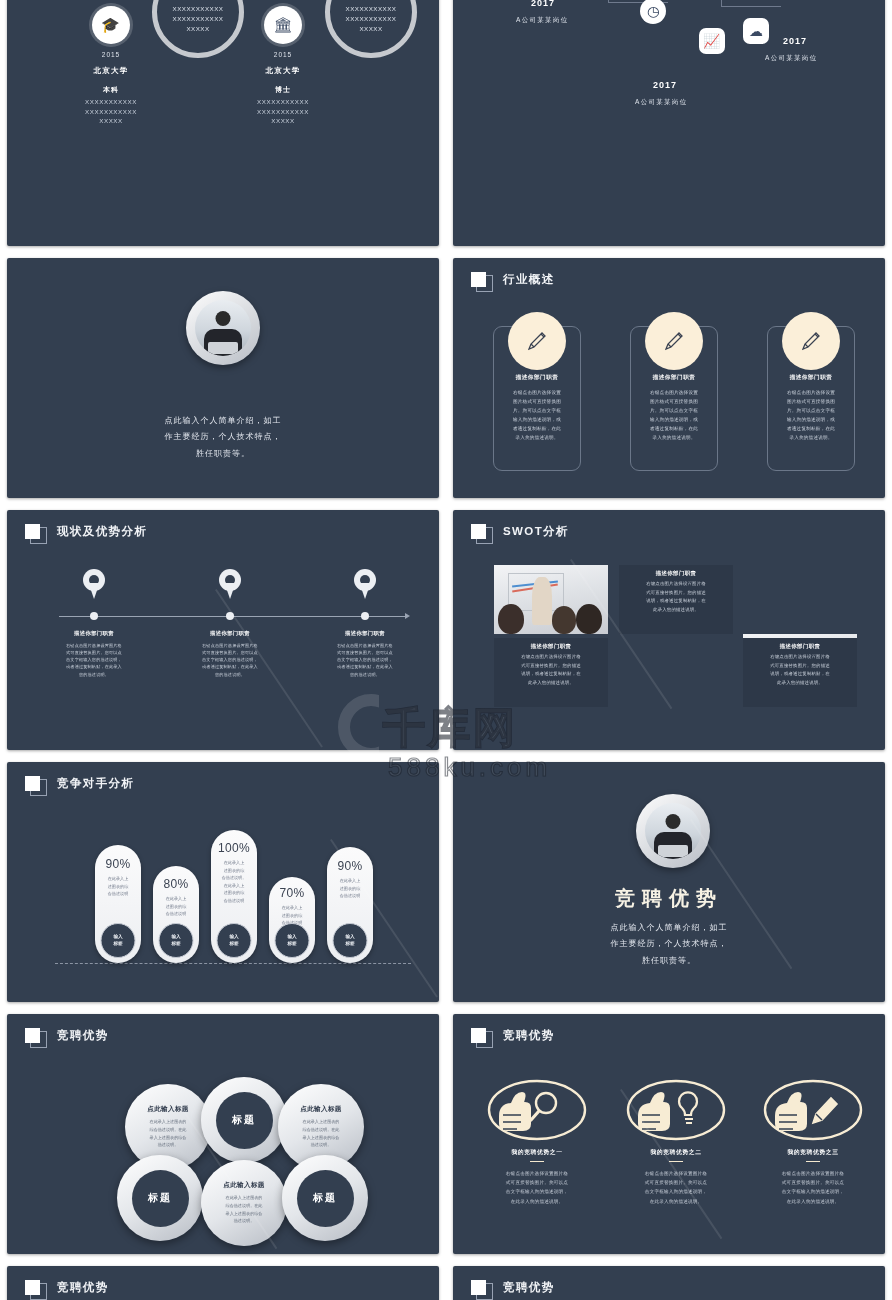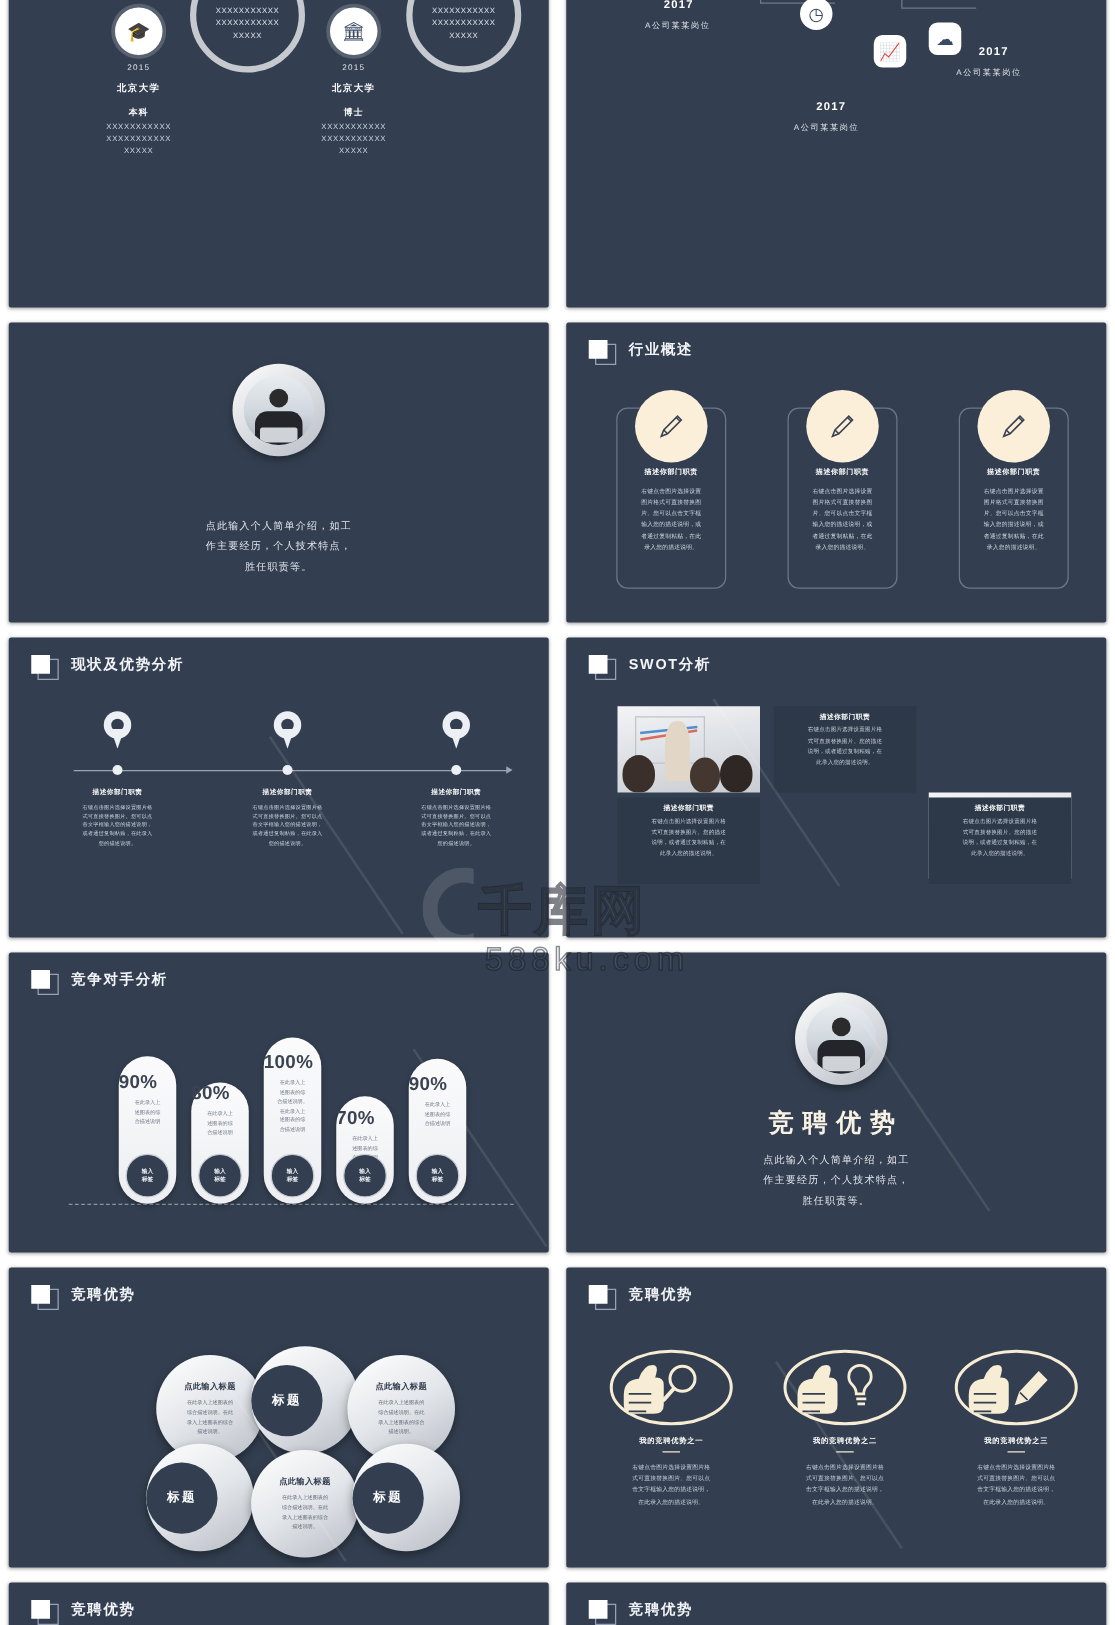--- a/index.html
+++ b/index.html
@@ -107,34 +107,34 @@
   .swot-txt  { background:#2d3848; padding:5px 6px 0; }
   .swot-txt .h { text-align:center; color:#fff; font-size:5.4px; font-weight:bold; margin-bottom:3px; letter-spacing:.4px;}
   .swot-txt .p { text-align:center; color:#ccd3dd; font-size:4.4px; line-height:1.95; letter-spacing:.2px;}
   .photo { position:relative; background:linear-gradient(170deg,#f3f4f6 0%,#dfe2e6 45%,#c9ccd2 100%); }
   .photo .pp { position:absolute; border-radius:50% 50% 45% 45%; }
 
   
   .bar { position:absolute; width:46px; border-radius:23px;
          background:linear-gradient(180deg,#fbfbfc 0%,#eceef1 100%);
          box-shadow:0 2px 5px rgba(0,0,0,.3); }
-  .bar .pct { color:#3b4352; font-size:15px; font-weight:bold; letter-spacing:.3px; }
+  .bar .pct { text-align:center; color:#3b4352; font-size:12px; font-weight:normal; letter-spacing:.3px; }
   .bar .dsc { text-align:center; color:#6d7687; font-size:4.1px; line-height:1.85; padding:0 7px; margin-top:4px;}
   .bar .knob{ position:absolute; bottom:5px; left:50%; transform:translateX(-50%);
               width:35px;height:35px;border-radius:50%;background:#333f50;
               border:1.5px solid #c6cbd4;
               display:flex;flex-direction:column;align-items:center;justify-content:center;
               color:#eef1f5;font-size:4.6px;line-height:1.5;font-weight:bold;}
   .baseline { position:absolute; border-top:1px dashed #8b94a3; }
 
   
   .ring-c { position:absolute; width:86px;height:86px;border-radius:50%;
             background:linear-gradient(150deg,#ffffff 0%,#e3e6ea 50%,#b7bcc4 100%);
             box-shadow:0 3px 8px rgba(0,0,0,.38);
-            display:flex;align-items:center;}
+            display:flex;align-items:center;justify-content:center; }
   .ring-c.hollow .hole { width:57px;height:57px;border-radius:50%;background:#333f50;
             display:flex;align-items:center;justify-content:center;color:#fff;font-size:10px;font-weight:bold;letter-spacing:2px;}
   .ring-c .fill { width:86px;height:86px;border-radius:50%;
             display:flex;flex-direction:column;align-items:center;justify-content:center;padding:0 10px;}
   .ring-c .fill .h { color:#2f3a4b; font-size:6.6px; font-weight:bold; letter-spacing:.3px; }
   .ring-c .fill .p { color:#5e6877; font-size:4.1px; line-height:1.85; text-align:center; margin-top:4px;}
 
   
   .thumb-item { position:absolute; width:120px; text-align:center; }
   .thumb-h { color:#ffffff; font-size:5.8px; font-weight:bold; letter-spacing:.6px; }
@@ -451,21 +451,21 @@
               <div>述图表的综</div>
               <div>合描述说明</div>
           </div>
           <div class="knob">
             <span>输入</span>
               <span>标签</span>
           </div>
         </div>
 
         <div class="bar" style="left:146px;top:104px;height:97px;">
-          <div class="pct" style="">80%</div>
+          <div class="pct" style="margin-top:11px;">80%</div>
           <div class="dsc">
             <div>在此录入上</div>
               <div>述图表的综</div>
               <div>合描述说明</div>
           </div>
           <div class="knob">
             <span>输入</span>
               <span>标签</span>
           </div>
         </div>

